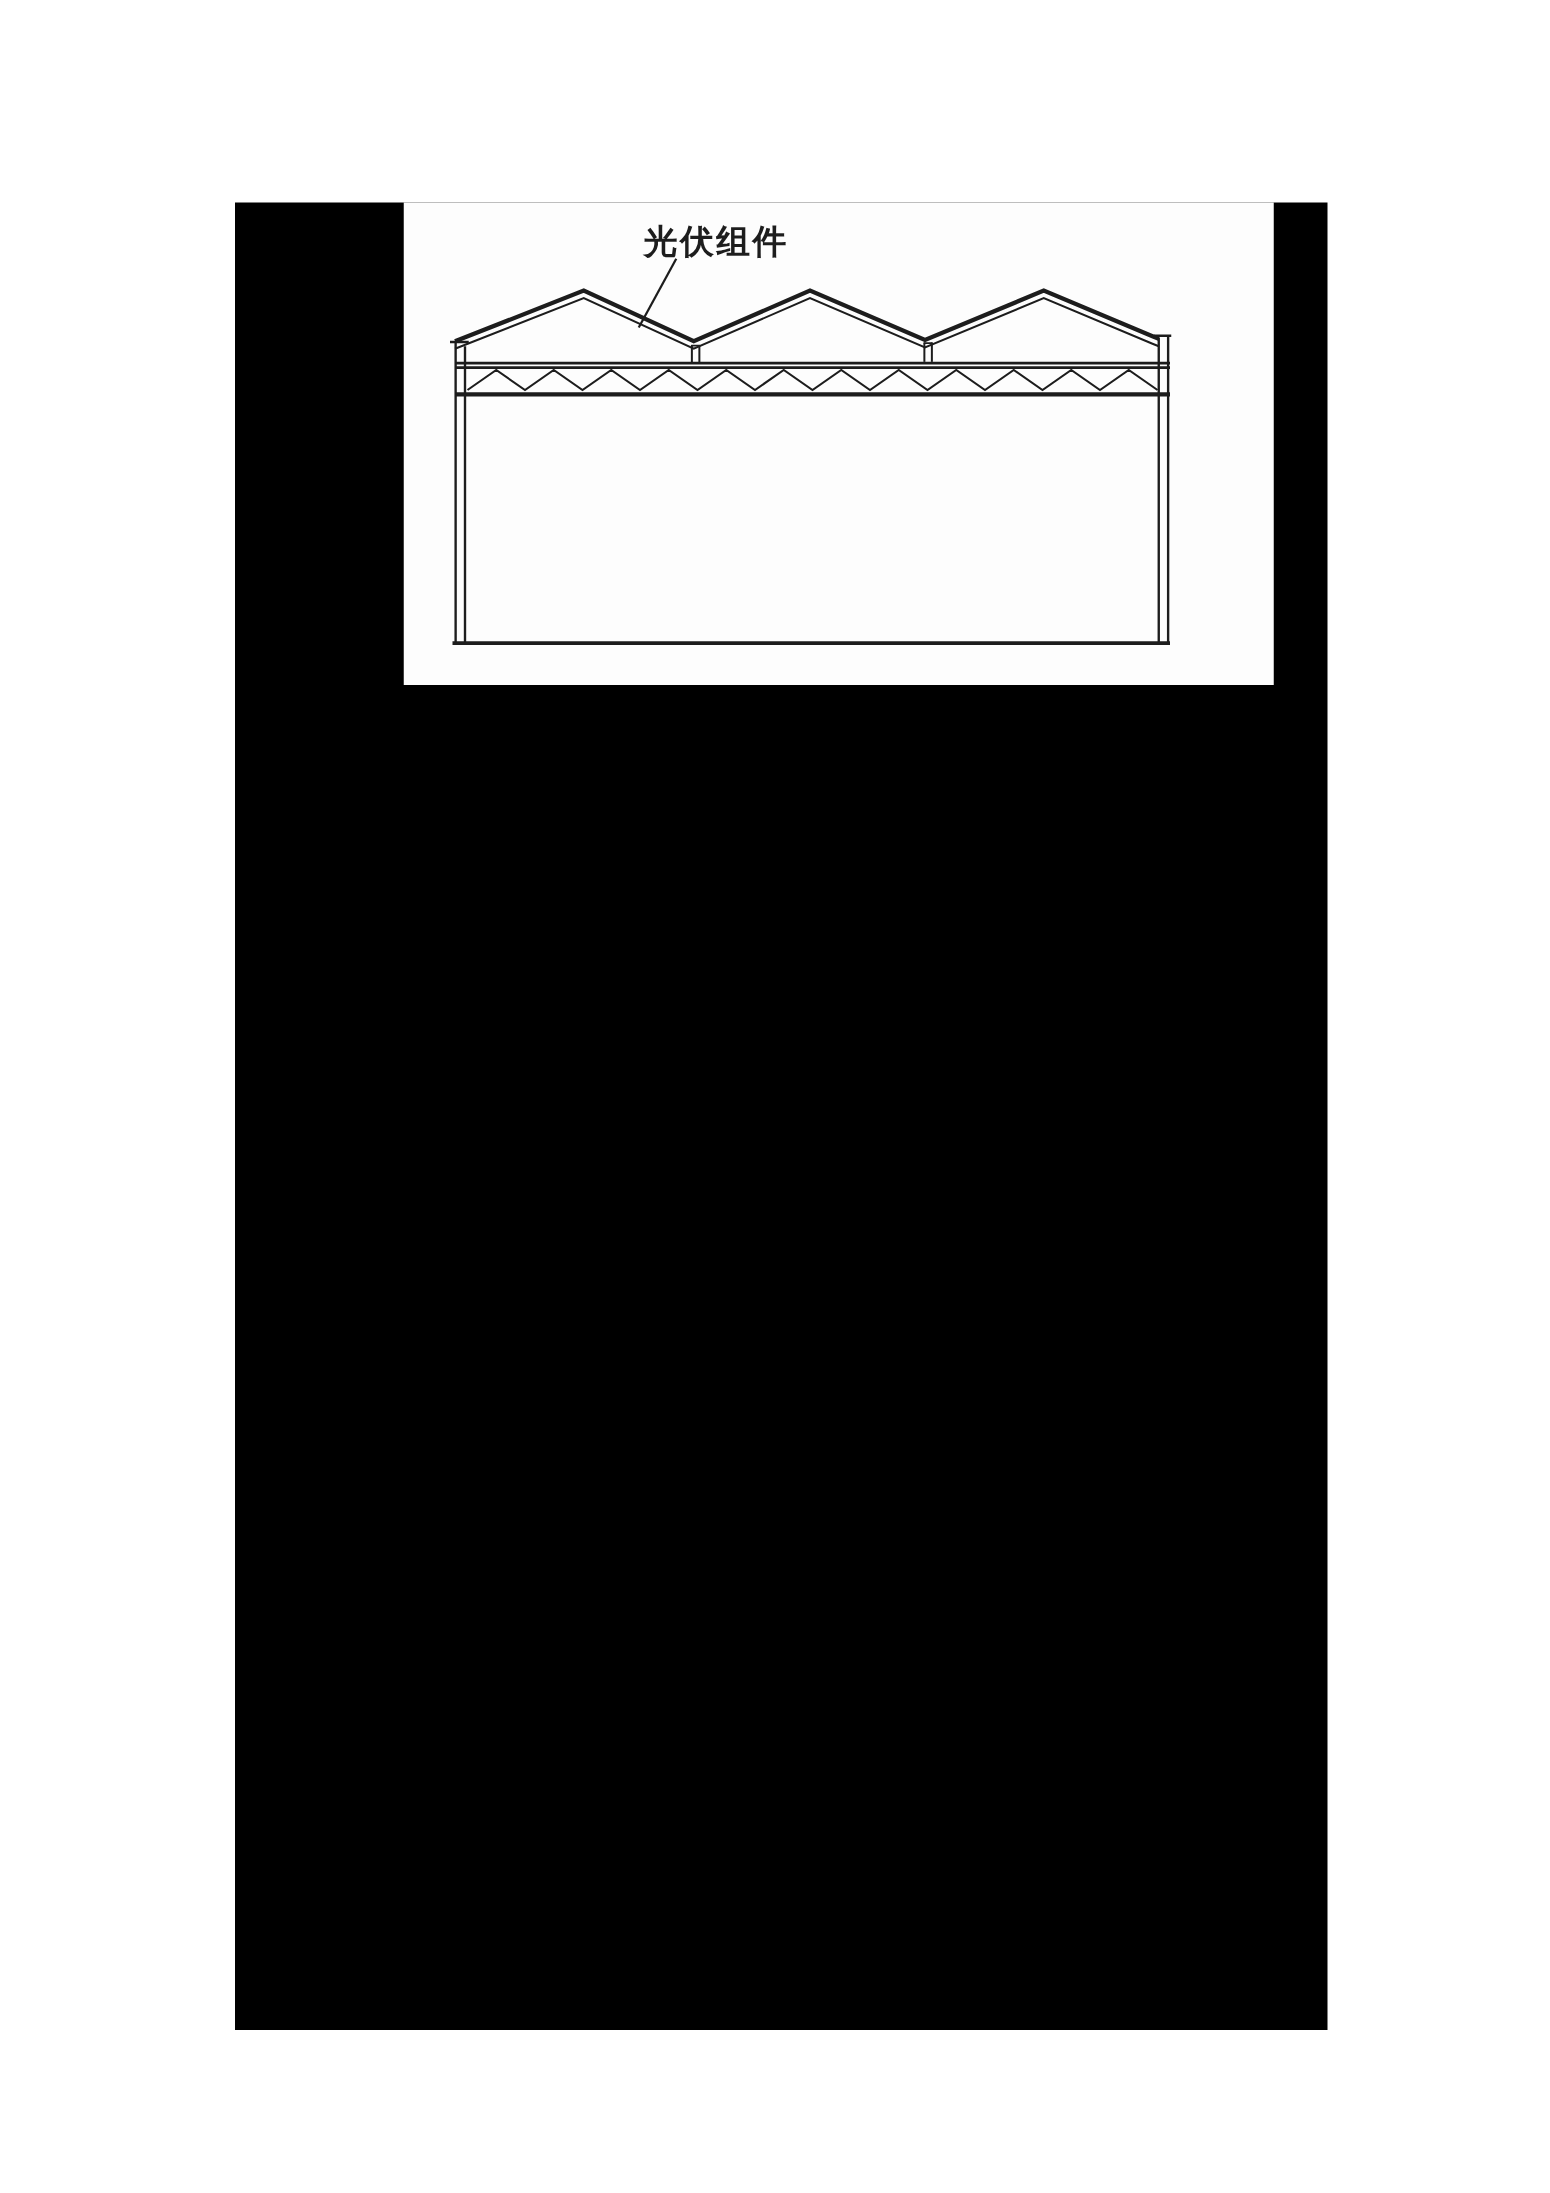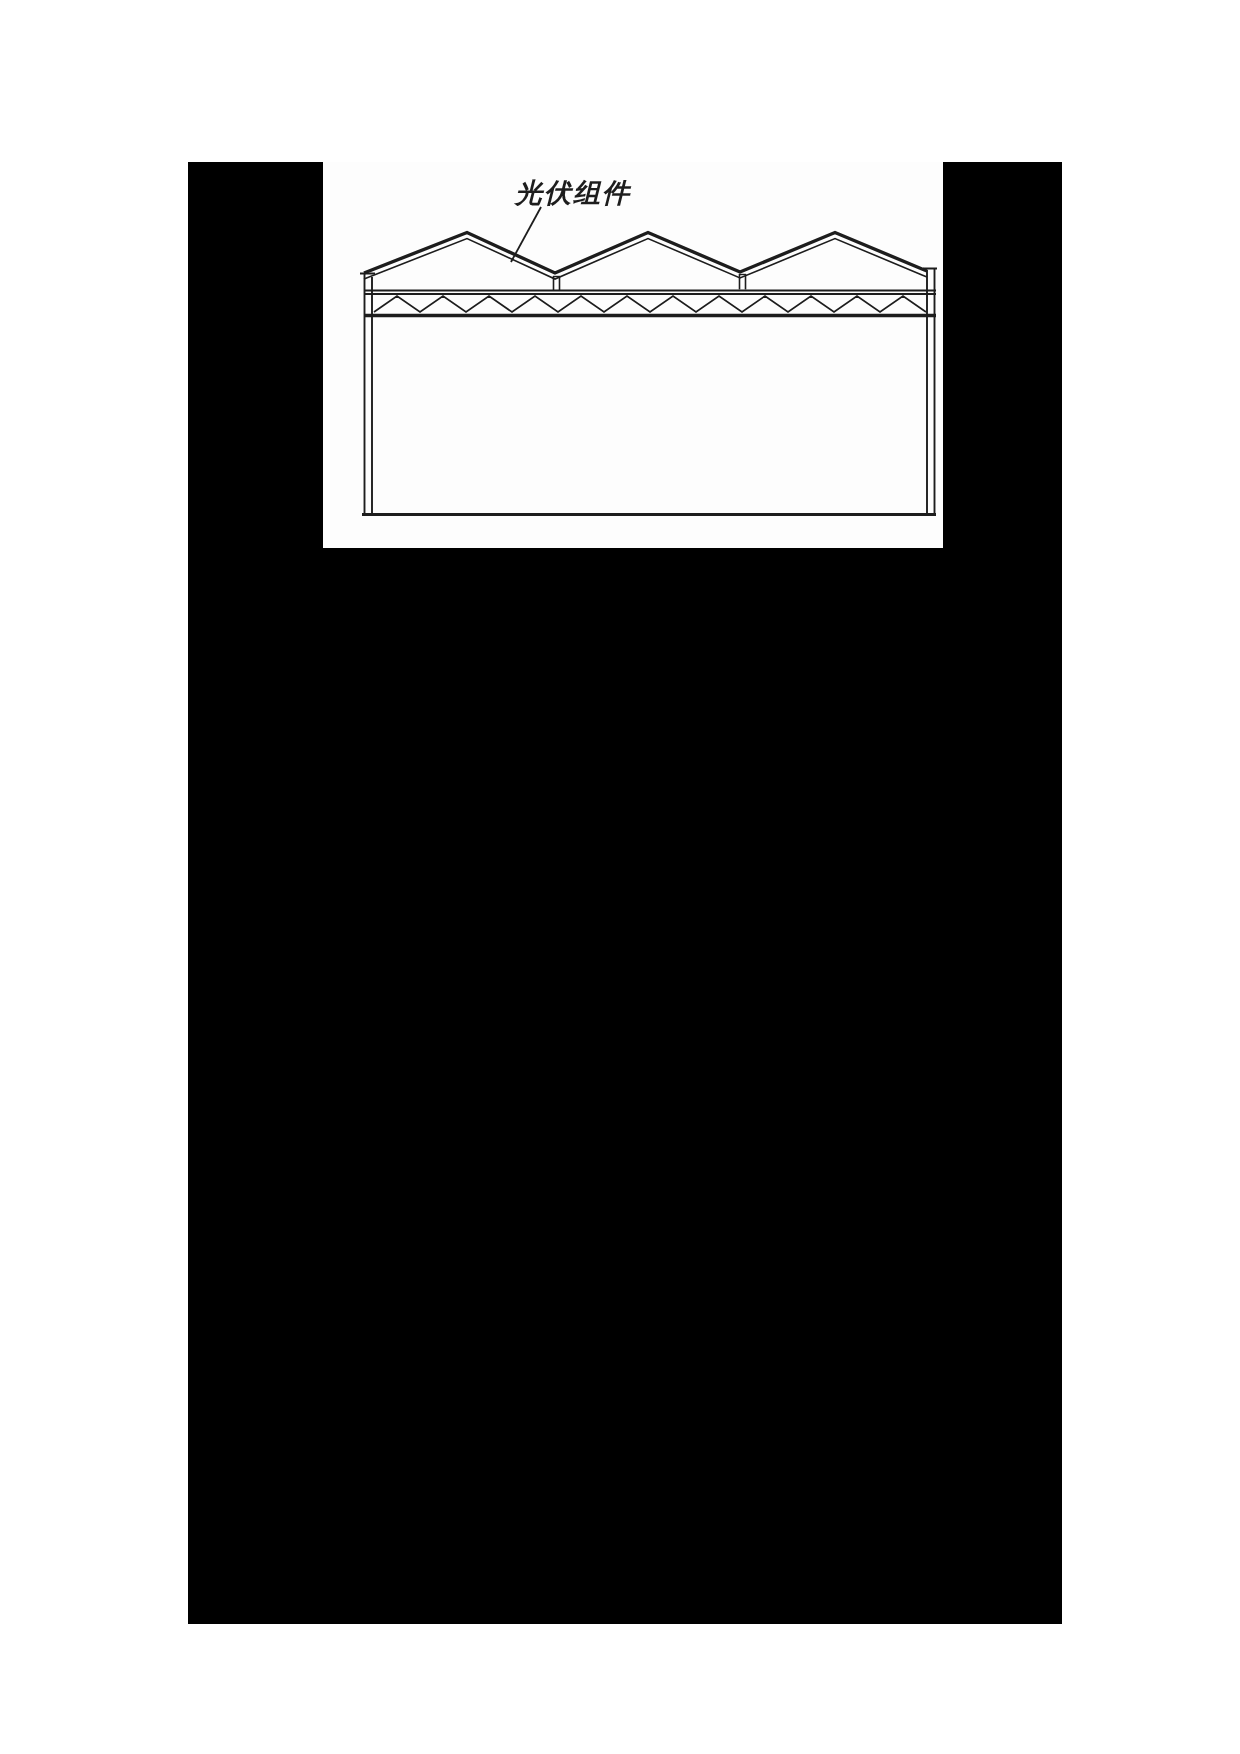--- a/index.html
+++ b/index.html
@@ -7,22 +7,22 @@
     --mask:#000000;
     --panel-bg:#fdfdfd;
     --ink:#1d1d1d;
   }
   *{margin:0;padding:0;box-sizing:border-box;}
   html,body{width:1240px;height:1754px;background:var(--page-bg);overflow:hidden;}
   .page{position:relative;width:1240px;height:1754px;background:var(--page-bg);
         font-family:"Liberation Serif", serif;}
   .page-mask{position:absolute;left:188px;top:162px;width:874px;height:1462px;
              background:var(--mask);}
-  .figure-panel{position:absolute;left:323px;top:162px;width:620px;height:386px;
-                background:var(--panel-bg);font-style:italic;}
+  .figure-panel{position:absolute;left:323px;top:162px;width:696px;height:386px;
+                background:var(--panel-bg);}
   .diagram-svg{display:block;width:644px;height:386px;}
   .pv-label{font-family:"Liberation Serif", serif;
             font-size:27px;font-weight:bold;letter-spacing:2px;fill:var(--ink);}
   .ink{stroke:var(--ink);fill:none;stroke-linecap:butt;stroke-linejoin:miter;}
 </style>
 </head>
 <body>
 
 <div class="page">
 

